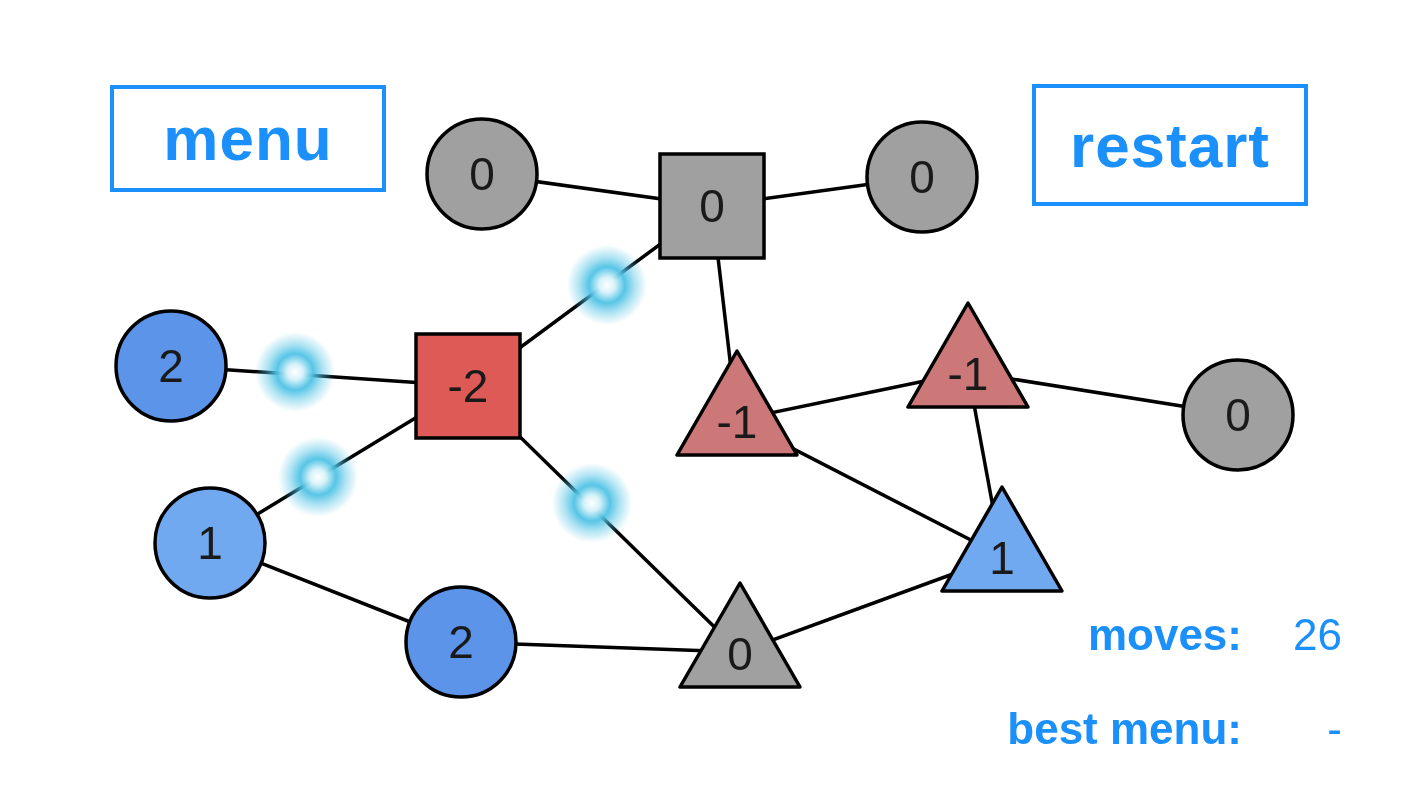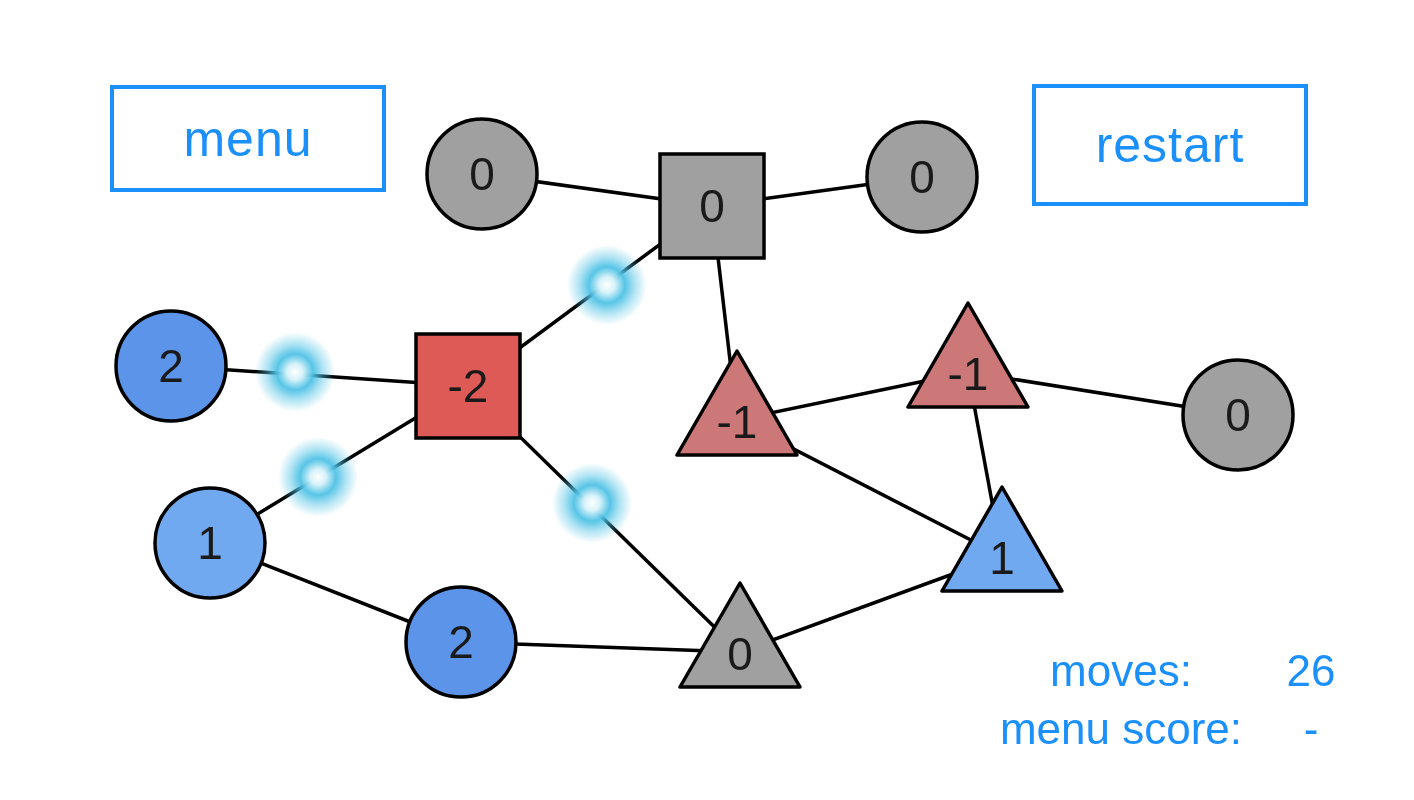--- a/index.html
+++ b/index.html
@@ -25,44 +25,44 @@
     height: 800px;
   }
   .game-button {
     position: absolute;
     box-sizing: border-box;
     border: 4px solid var(--accent, #1b90fa);
     color: var(--accent, #1b90fa);
     display: flex;
     align-items: center;
     justify-content: center;
-    font-size: 50px;
-    font-weight: 400;
+    font-size: 62px;
+    font-weight: 700;
     letter-spacing: 1px;
     cursor: pointer;
     background: transparent;
     user-select: none;
   }
   #menu-btn   { left: 110px; top: 85px;  width: 276px; height: 107px; }
   #restart-btn{ left: 1032px; top: 84px; width: 276px; height: 122px; }
   .stats {
     position: absolute;
     right: 72px;
     bottom: 46px;
     display: grid;
     grid-template-columns: auto auto;
     column-gap: 38px;
     row-gap: 8px;
     font-size: 44px;
     font-weight: 300;
     color: var(--accent, #1b90fa);
     align-items: baseline;
   }
-  .stats .stat-label { text-align: center; }
-  .stats .stat-value { text-align: center; min-width: 62px; }
+  .stats .stat-label { text-align: right; font-weight: bold; }
+  .stats .stat-value { text-align: right; min-width: 62px; margin-top: 36px; }
   .node-shape { stroke: var(--stroke, #000); stroke-width: 3.5px; }
   .edge-line  { stroke: var(--stroke, #000); stroke-width: 3.5px; }
   .node-label {
     font-family: "Liberation Sans", sans-serif;
     font-size: 46px;
     font-weight: 300;
     fill: var(--label, #1a1a1a);
     text-anchor: middle;
   }
 </style>
@@ -153,17 +153,17 @@
     <span>menu</span>
   </div>
 
   <div id="restart-btn" class="game-button">
     <span>restart</span>
   </div>
 
   <div class="stats">
     <span class="stat-label">moves:</span>
     <span class="stat-value">26</span>
-    <span class="stat-label">menu score:</span>
+    <span class="stat-label">best menu:</span>
     <span class="stat-value">-</span>
   </div>
 
 </div>
 
 </body></html>

